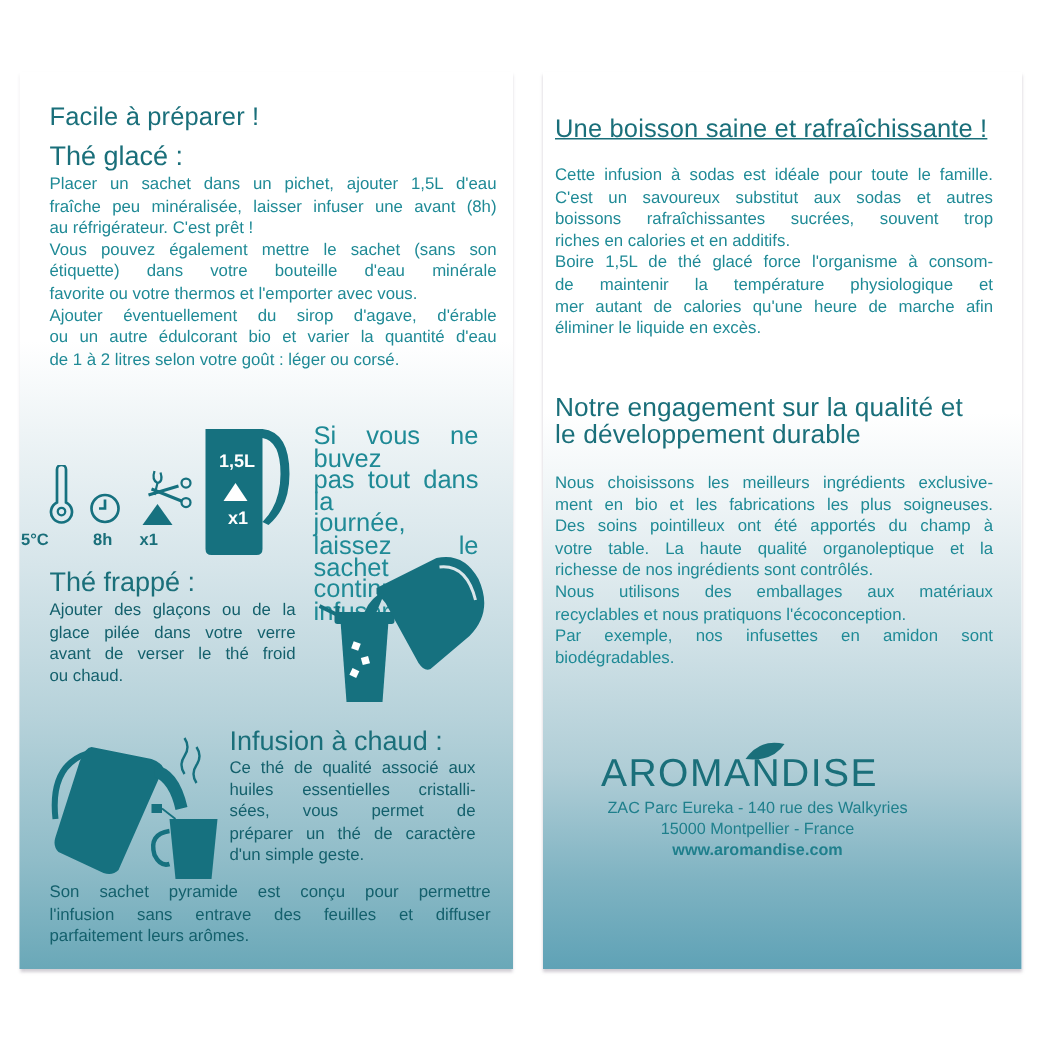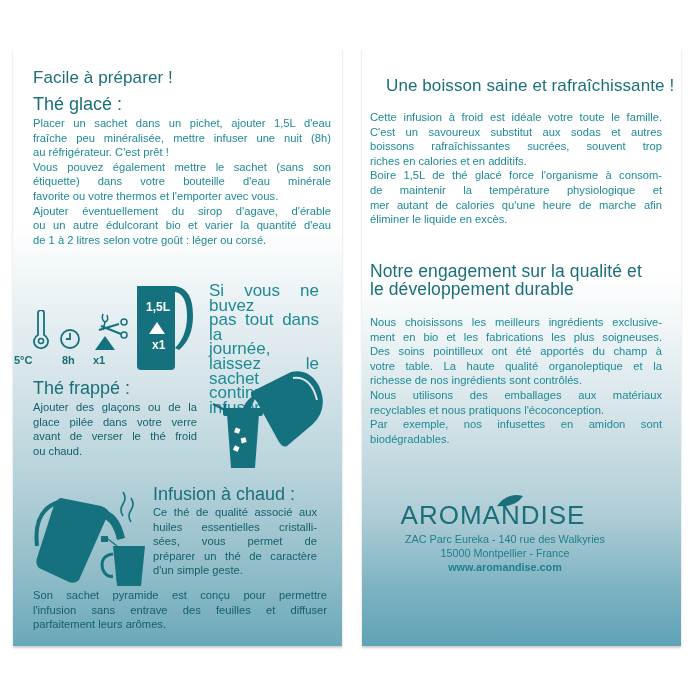--- a/index.html
+++ b/index.html
@@ -33,21 +33,21 @@
 </style>
 </head>
 <body>
 
 <div class="panel" id="left">
   <div class="h1" style="left:20px; top:20px;">Facile à préparer !</div>
 
   <div class="h2" style="left:20px; top:46px;">Thé glacé :</div>
   <div class="p" style="left:20px; top:68px; width:298px;">
     <span class="line">Placer un sachet dans un pichet, ajouter 1,5L d'eau</span>
-    <span class="line">fraîche peu minéralisée, mettre infuser une nuit (8h)</span>
+    <span class="line">fraîche peu minéralisée, laisser infuser une avant (8h)</span>
     <span class="line last">au réfrigérateur. C'est prêt !</span>
     <span class="line">Vous pouvez également mettre le sachet (sans son</span>
     <span class="line">étiquette) dans votre bouteille d'eau minérale</span>
     <span class="line last">favorite ou votre thermos et l'emporter avec vous.</span>
     <span class="line">Ajouter éventuellement du sirop d'agave, d'érable</span>
     <span class="line">ou un autre édulcorant bio et varier la quantité d'eau</span>
     <span class="line last">de 1 à 2 litres selon votre goût : léger ou corsé.</span>
   </div>
 
   <svg class="icon" style="left:17px; top:262px;" width="22" height="40" viewBox="0 0 22 40">
@@ -127,23 +127,23 @@
     <path d="M92 66 q-14 2 -10 16 q4 8 10 6" fill="none" stroke="#16717f" stroke-width="3"></path>
   </svg>
   <div class="p dark" style="left:20px; top:540px; width:294px;">
     <span class="line">Son sachet pyramide est conçu pour permettre</span>
     <span class="line">l'infusion sans entrave des feuilles et diffuser</span>
     <span class="line last">parfaitement leurs arômes.</span>
   </div>
 </div>
 
 <div class="panel" id="right">
-  <div class="h1" style="left:24px; top:28px;">Une boisson saine et rafraîchissante !</div>
+  <div class="h1" style="left:8px; top:28px;text-decoration:underline;">Une boisson saine et rafraîchissante !</div>
   <div class="p" style="left:8px; top:62px; width:292px;">
-    <span class="line">Cette infusion à froid est idéale votre toute le famille.</span>
+    <span class="line">Cette infusion à sodas est idéale pour toute le famille.</span>
     <span class="line">C'est un savoureux substitut aux sodas et autres</span>
     <span class="line">boissons rafraîchissantes sucrées, souvent trop</span>
     <span class="line last">riches en calories et en additifs.</span>
     <span class="line">Boire 1,5L de thé glacé force l'organisme à consom-</span>
     <span class="line">de maintenir la température physiologique et</span>
     <span class="line">mer autant de calories qu'une heure de marche afin</span>
     <span class="line last">éliminer le liquide en excès.</span>
   </div>
 
   <div class="h1" style="left:8px; top:214px; font-size:17.5px; line-height:18px;">

